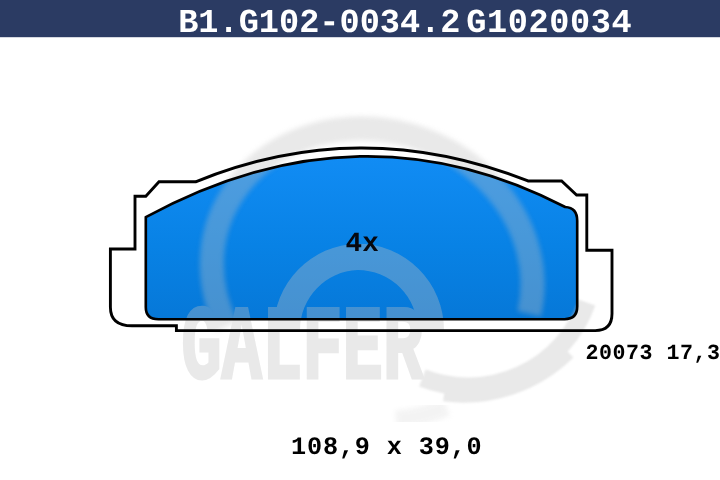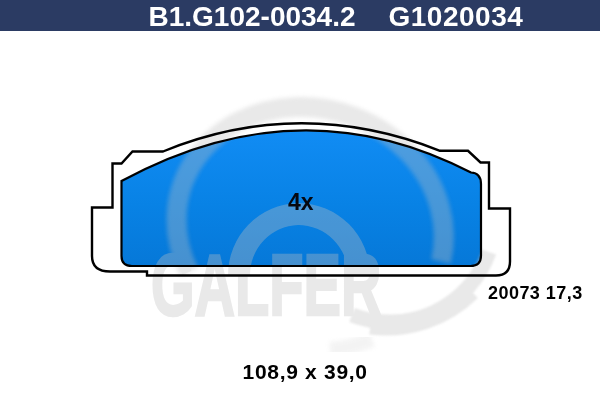--- a/index.html
+++ b/index.html
@@ -1,16 +1,16 @@
 <!DOCTYPE html>
 <html><head>
 <meta charset="utf-8">
 <style>
   html,body{margin:0;padding:0;background:#ffffff;}
-  #page{position:relative;width:600px;height:400px;overflow:hidden;font-family:Liberation Sans, sans-serif;}
+  #page{position:relative;width:600px;height:400px;overflow:hidden;font-family:Liberation Mono, monospace;}
 </style>
 </head>
 <body>
 <div id="page">
 <svg width="600" height="400" viewBox="0 0 600 400">
   <defs>
     <linearGradient id="padg" x1="0" y1="0" x2="0" y2="1">
       <stop offset="0" stop-color="#118CF4"></stop>
       <stop offset="0.55" stop-color="#0882E5"></stop>
       <stop offset="1" stop-color="#0678D8"></stop>

